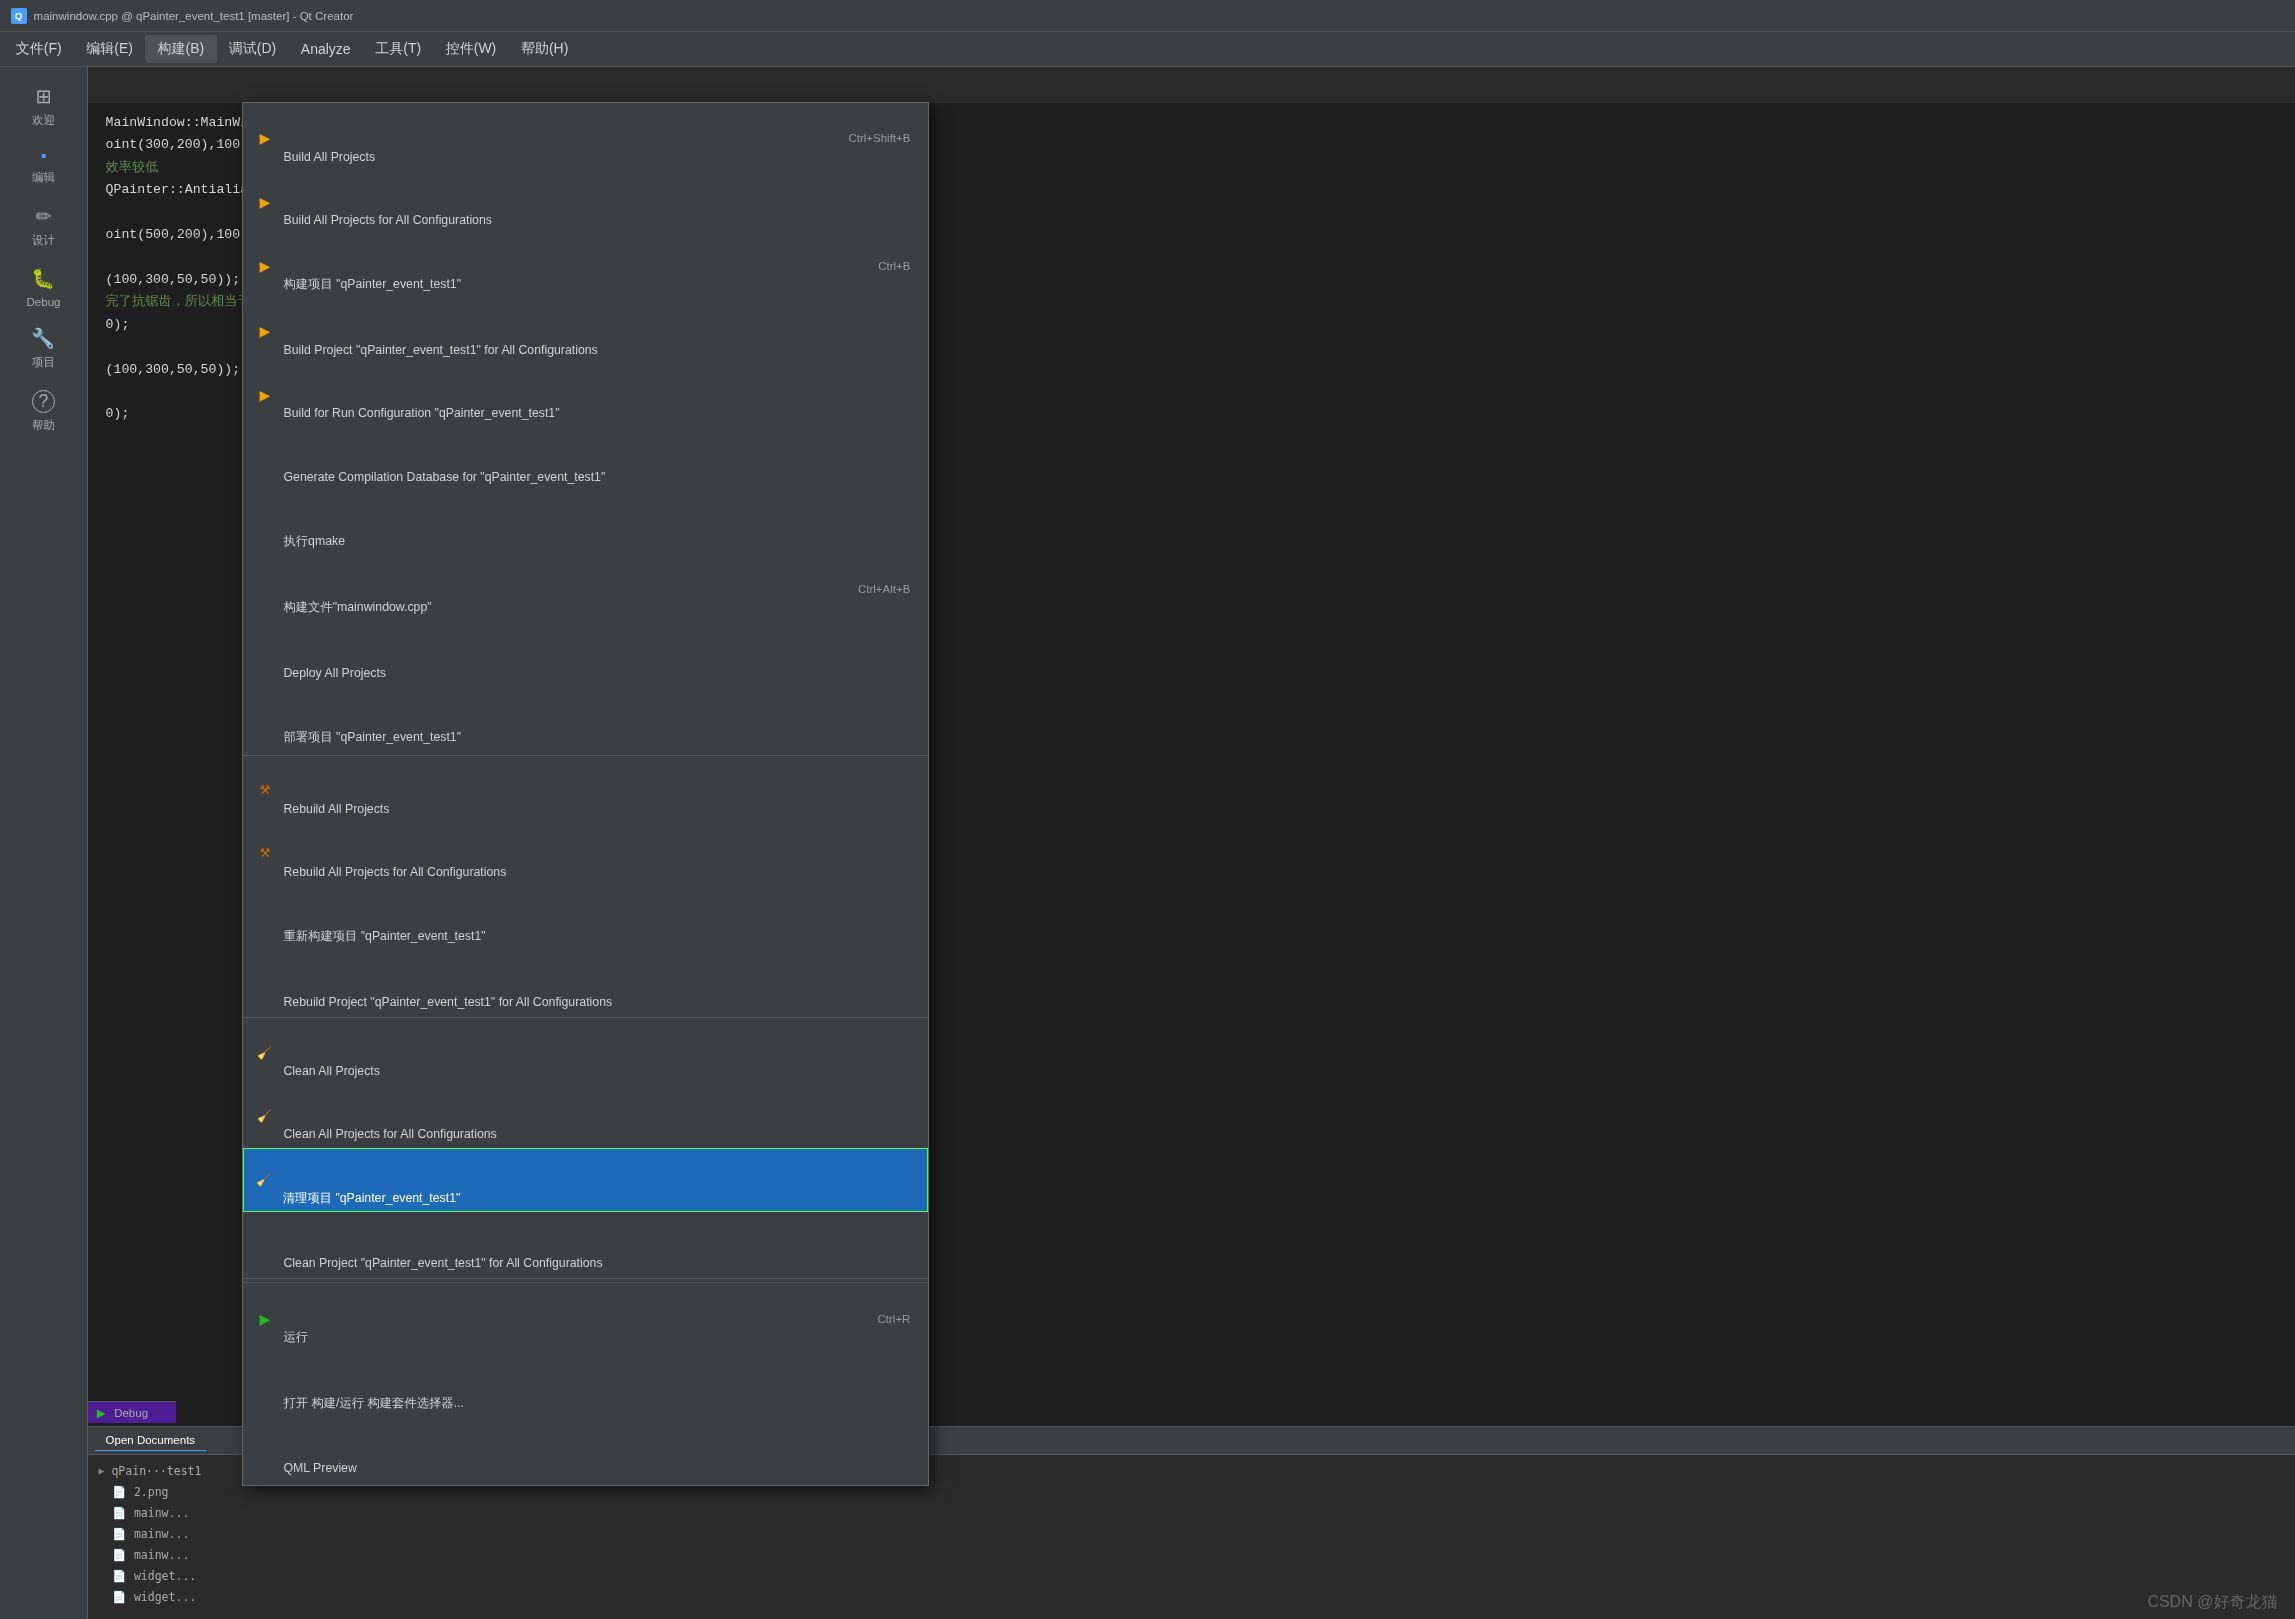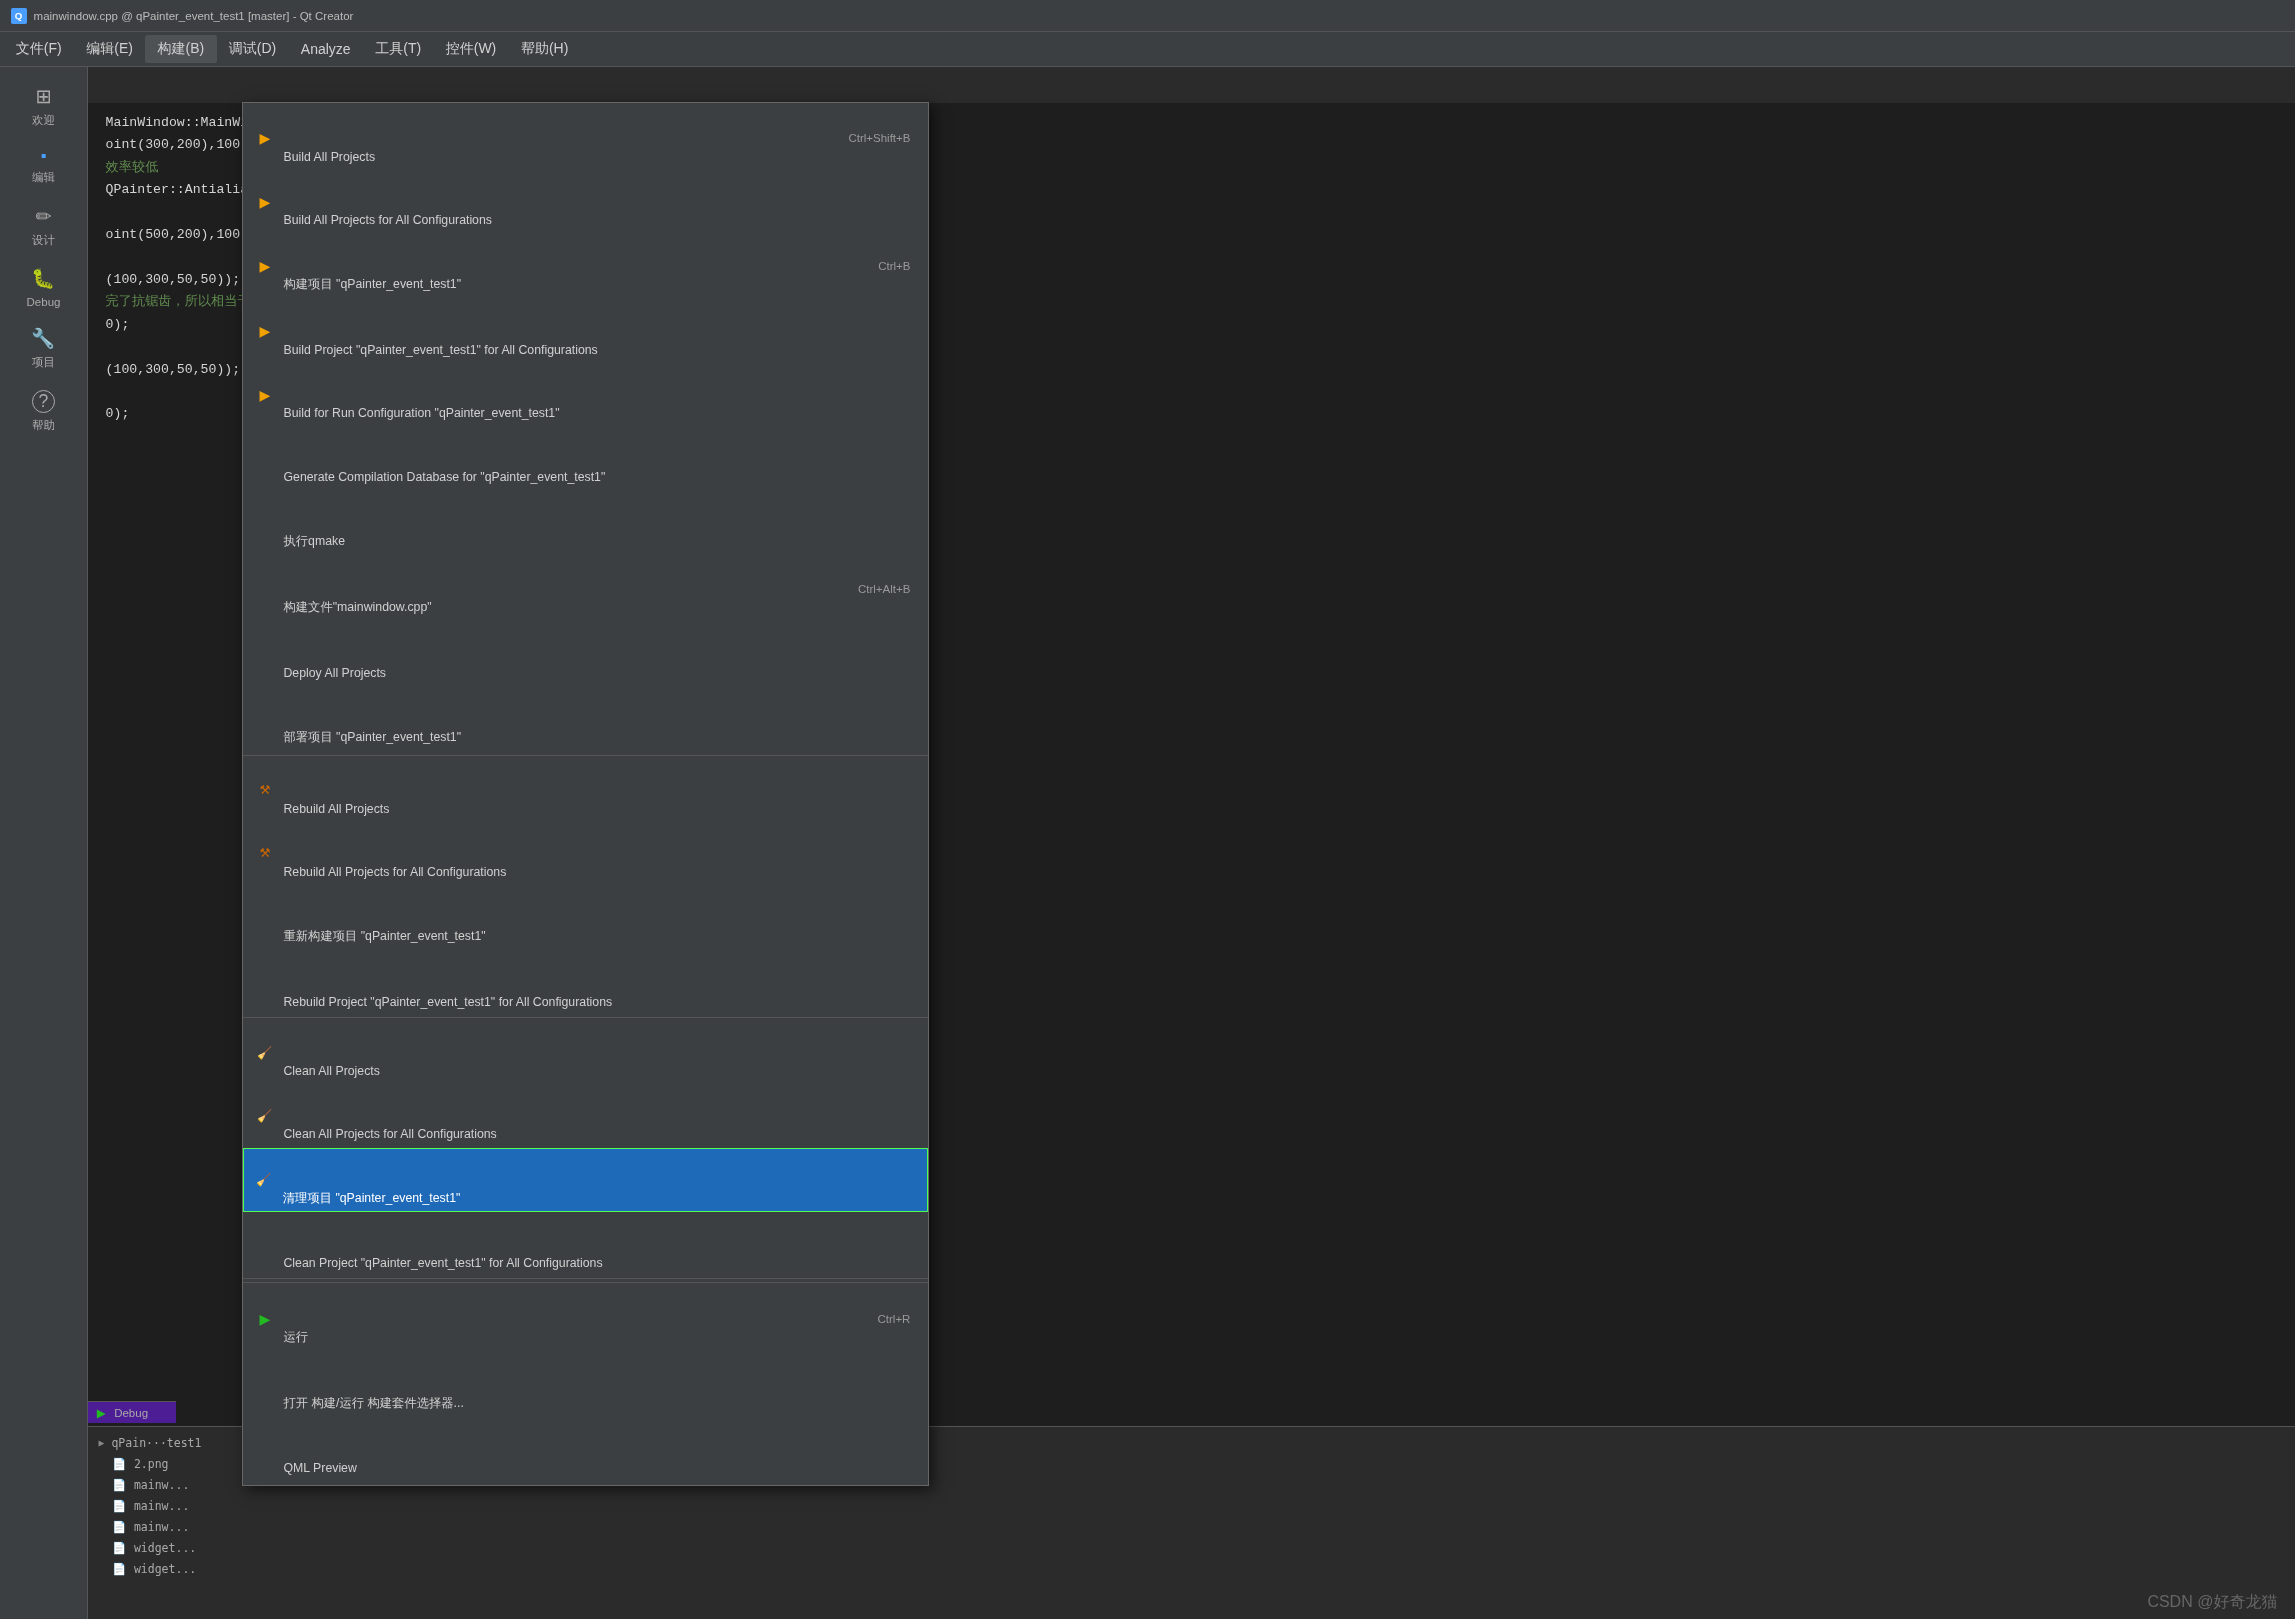--- a/index.html
+++ b/index.html
@@ -391,20 +391,25 @@
       </div>
 
       <div class="menu-dropdown-item">
         <div class="item-icon"></div>
         <span class="item-label">QML Preview</span>
       </div>
 
     </div>
 
     <div id="bottom-panel">
+      <div id="bottom-tabs">
+        <div class="bottom-tab active">
+          <span>Open Documents</span>
+        </div>
+      </div>
       <div id="bottom-content">
         <div class="bottom-item">
           <span class="arrow">▶</span>
           <span>qPain···test1</span>
         </div>
         <div class="bottom-item" style="padding-left:14px;">
           <span style="color:#aaaaaa;">📄</span>
           <span>2.png</span>
         </div>
         <div class="bottom-item" style="padding-left:14px;">

